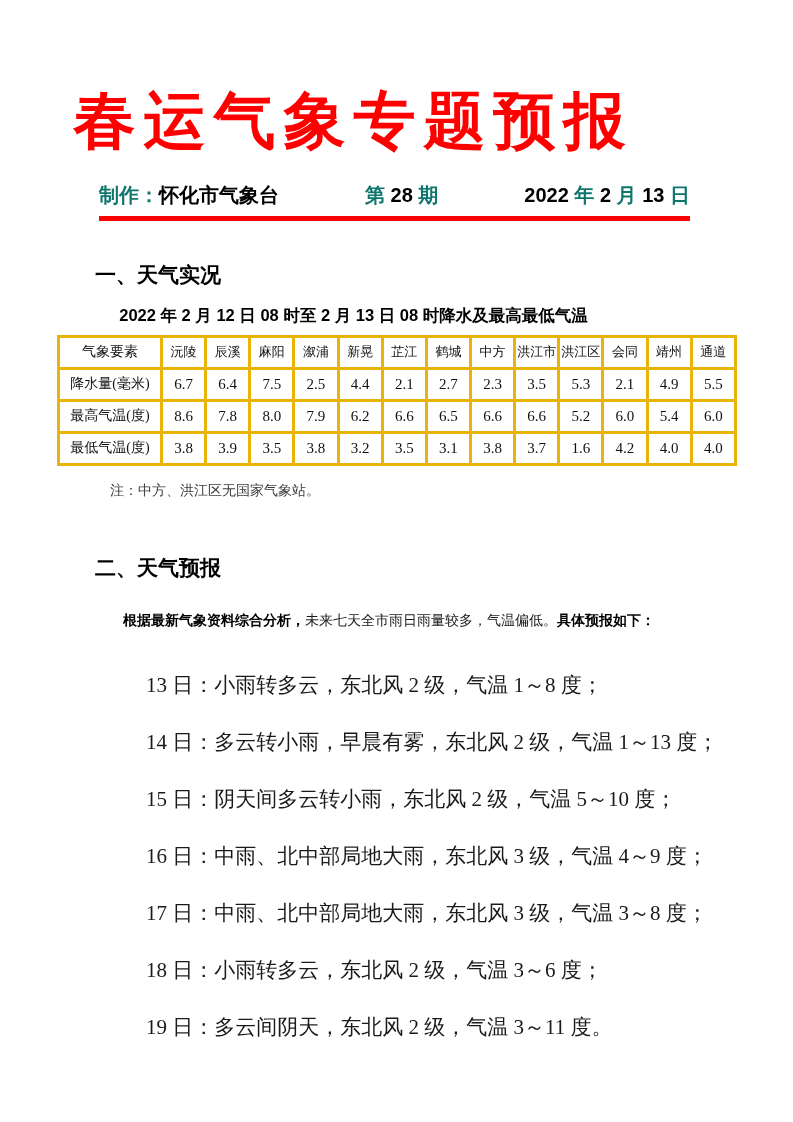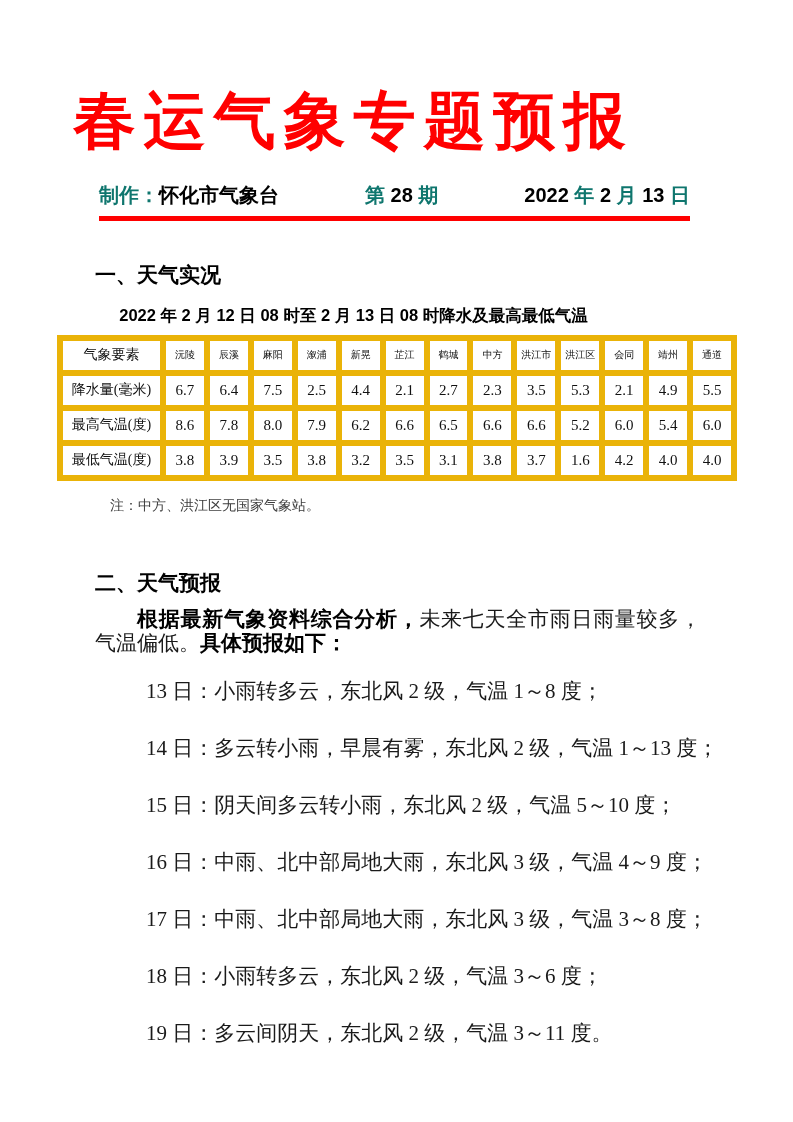--- a/index.html
+++ b/index.html
@@ -75,44 +75,44 @@
   
   table.weather {
     margin: 8px 0 0 57px;
     width: 680px;
     border-collapse: collapse;
     table-layout: fixed;
     font-size: 15px;
     color: #111;
   }
   table.weather th, table.weather td {
-    border: 6px solid #eab308;
+    border: 3px solid #eab308;
     height: 29px;
     padding: 0;
     text-align: center;
     vertical-align: middle;
     font-weight: normal;
     overflow: hidden;
     white-space: nowrap;
   }
   table.weather th.row-label { font-size: 14px; }
-  table.weather th.city { font-size: 10px; }
+  table.weather th.city { font-size: 13px; }
 
   .table-note {
     margin: 16px 0 8px 110px;
     font-size: 14px;
     color: #3c3c3c;
   }
 
   
   .intro {
     margin: 10px 0 0 95px;
     width: 606px;
-    font-size: 21px;
-    line-height: 24px;
+    font-size: 14px;
+    line-height: 57px;
     text-indent: 2em;
     color: #1a1a1a;
     text-align: justify;
   }
   .hei {
     font-family: "Liberation Sans", "DejaVu Sans", sans-serif;
     font-weight: bold;
     color: #000;
   }
   .daily-list { margin: 0 0 0 130px; }

